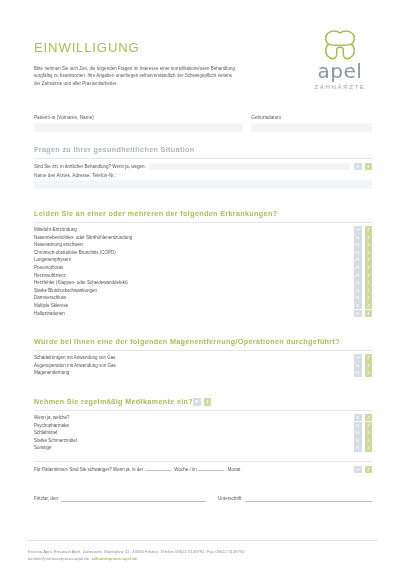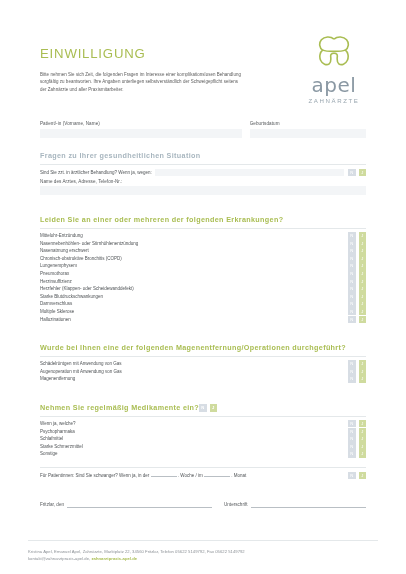--- a/index.html
+++ b/index.html
@@ -3,21 +3,21 @@
 <meta charset="utf-8">
 <style>
   html,body{margin:0;padding:0;}
   body{
     width:406px;height:574px;
     background:#ffffff;
     font-family:"Liberation Sans", sans-serif;
     color:#4a4a4a;
     overflow:hidden;
   }
-  .page{position:relative;width:406px;height:574px;box-sizing:border-box;padding:12px;}
+  .page{position:relative;width:406px;height:574px;box-sizing:border-box;padding:6px;}
 
   
   .header{position:relative;padding:34px 28px 0 28px;height:108px;box-sizing:border-box;}
   .title-wrap{width:262px;}
   .title-1{
     font-size:13.2px;letter-spacing:0.8px;color:#a9bd52;font-weight:400;
     line-height:16px;white-space:nowrap;
   }
   .title-2{
     font-size:13.2px;letter-spacing:0.8px;color:#9aa7b0;font-weight:400;
@@ -27,21 +27,21 @@
     margin-top:9px;font-size:4.45px;line-height:7.4px;color:#5b5b5b;width:252px;
     letter-spacing:0.05px;
   }
   .intro p{margin:0;}
 
   
   .logo{position:absolute;right:22px;top:24px;width:76px;text-align:center;}
   .logo svg{display:block;margin:0 auto;}
   .logo-name{
     font-size:20px;color:#8a98a3;letter-spacing:0.5px;line-height:20px;
-    margin-top:8px;font-family:"DejaVu Sans",sans-serif;
+    margin-top:0;font-family:"DejaVu Sans",sans-serif;
   }
   .logo-sub{
     font-size:6.1px;color:#9aa7b0;letter-spacing:1.6px;margin-top:2px;
   }
 
   
   .body-wrap{padding:0 28px;box-sizing:border-box;}
   .field-label{font-size:4.6px;color:#55585b;letter-spacing:0.06px;line-height:7px;}
   .input-box{background:#f3f5f7;height:9px;margin-top:1.5px;}
 

